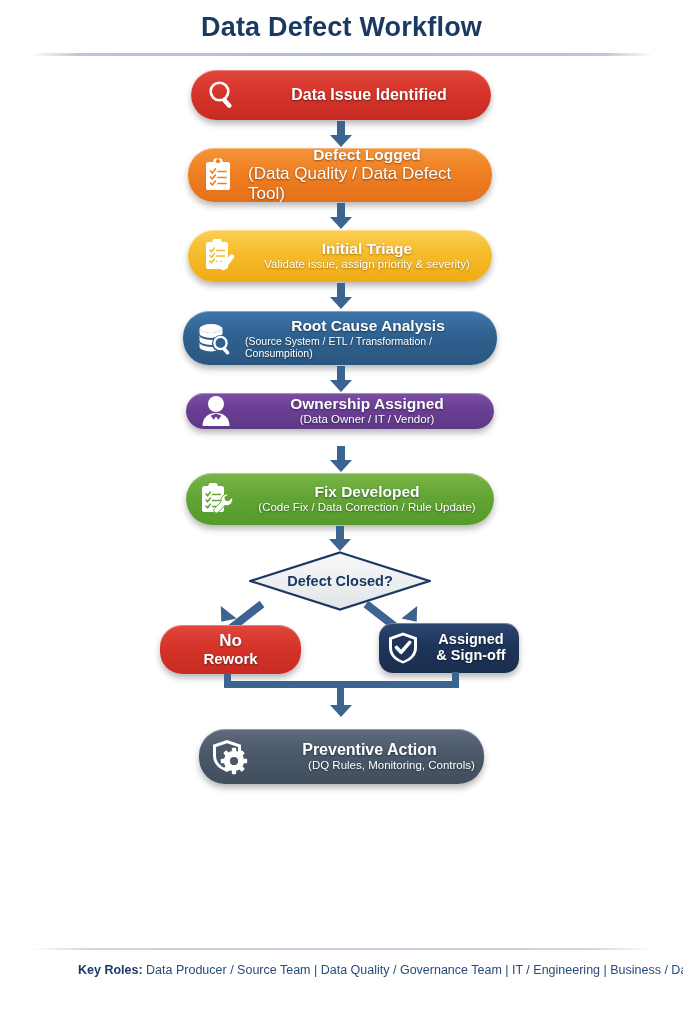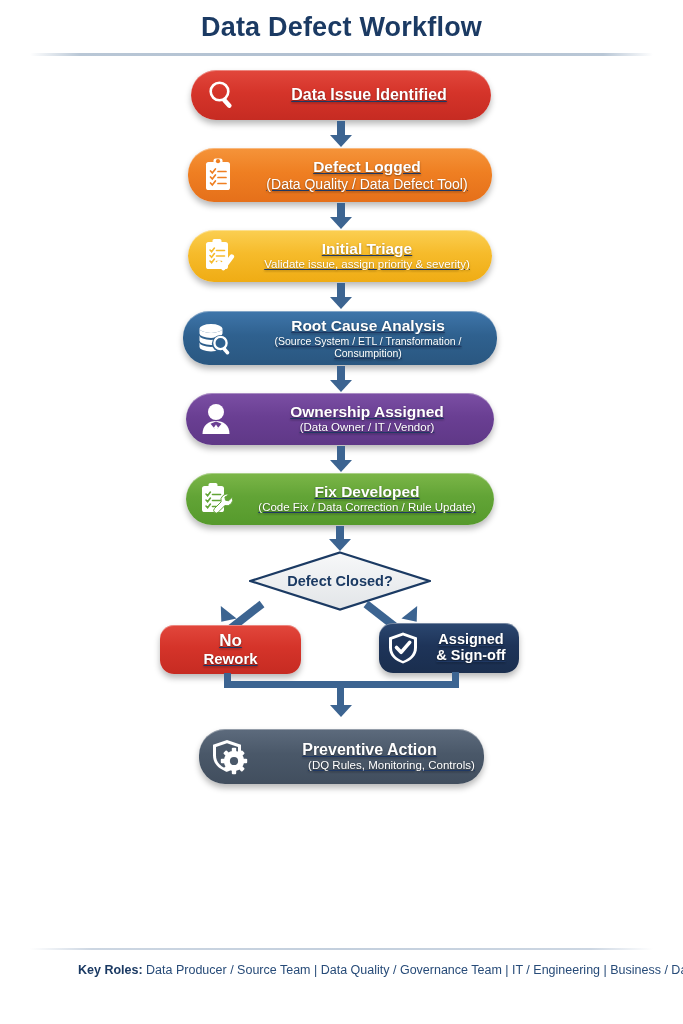--- a/index.html
+++ b/index.html
@@ -66,23 +66,22 @@
     align-items: center;
     justify-content: center;
     height: 100%;
   }
   .node .text-wrap {
     flex: 1 1 auto;
     display: flex;
     flex-direction: column;
     align-items: center;
     justify-content: center;
-    text-align: center;
+    text-align: left;
     padding-right: 6px;
-    text-decoration: underline;
   }
   .node .n-title {
     font-weight: bold;
     color: #ffffff;
     text-shadow: 0 1px 2px rgba(0,0,0,0.45);
     line-height: 1.1;
   }
   .node .n-sub {
     color: #ffffff;
     text-shadow: 0 1px 2px rgba(0,0,0,0.45);
@@ -214,21 +213,21 @@
           <path d="M9.5 20 l1.8 1.9 l3.1 -4"></path>
           <path d="M9.5 26 l1.8 1.9 l3.1 -4"></path>
           <path d="M17 14.5 h8"></path>
           <path d="M17 20.5 h8"></path>
           <path d="M17 26.5 h8"></path>
         </g>
       </svg>
     </div>
     <div class="text-wrap">
       <div class="n-title" style="font-size:15.5px;">Defect Logged</div>
-      <div class="n-sub" style="font-size:14px;">(Data Quality / Data Defect Tool)</div>
+      <div class="n-sub" style="font-size:17px;">(Data Quality / Data Defect Tool)</div>
     </div>
   </div>
 
   <div class="conn" style="left:337px; top:203px; width:8px; height:16px;"></div>
   <div class="arrow-head" style="left:330px; top:217px;"></div>
 
   <div class="node theme-yellow" style="left:188px; top:230px; width:304px; height:52px;">
     <div class="icon-wrap" style="width:60px;">
       <svg width="34" height="36" viewBox="0 0 34 36" aria-hidden="true">
         <rect x="5" y="4" width="22" height="27" rx="2.6" fill="#ffffff"></rect>
@@ -269,21 +268,21 @@
     </div>
     <div class="text-wrap">
       <div class="n-title" style="font-size:15.5px;">Root Cause Analysis</div>
       <div class="n-sub" style="font-size:10.5px;">(Source System / ETL / Transformation / Consumpition)</div>
     </div>
   </div>
 
   <div class="conn" style="left:337px; top:366px; width:8px; height:16px;"></div>
   <div class="arrow-head" style="left:330px; top:380px;"></div>
 
-  <div class="node theme-purple" style="left:186px; top:393px; width:308px; height:52px;">
+  <div class="node theme-purple" style="left:186px; top:393px; width:308px; height:36px;">
     <div class="icon-wrap" style="width:60px;">
       <svg width="34" height="36" viewBox="0 0 34 36" aria-hidden="true">
         <circle cx="17" cy="11" r="8" fill="#ffffff"></circle>
         <path d="M3.5 33 c0 -8.6 6 -13 13.5 -13 s13.5 4.4 13.5 13 z" fill="#ffffff"></path>
         <path d="M17 20.5 l-5.5 2.2 l5.5 6.5 l5.5 -6.5 z" fill="#6a3f93"></path>
         <path d="M17 23.5 l-2 3 l2 6 l2 -6 z" fill="#ffffff"></path>
       </svg>
     </div>
     <div class="text-wrap">
       <div class="n-title" style="font-size:15.5px;">Ownership Assigned</div>
@@ -331,21 +330,21 @@
     </svg>
     <div class="dia-label">Defect Closed?</div>
   </div>
 
   <div class="conn diag" style="left:262px; top:600px; width:52px; transform: rotate(142deg);"></div>
   <div class="arrow-head diag-l" style="left:215px; top:611px;"></div>
 
   <div class="conn diag" style="left:366px; top:600px; width:52px; transform: rotate(38deg);"></div>
   <div class="arrow-head diag-r" style="left:403px; top:611px;"></div>
 
-  <div class="node theme-red" style="left:160px; top:625px; width:141px; height:49px; border-radius:14px;">
+  <div class="node theme-red" style="left:160px; top:625px; width:141px; height:49px; border-radius:22px;">
     <div class="text-wrap" style="padding-right:0;">
       <div class="n-title" style="font-size:17px;">No</div>
       <div class="n-title" style="font-size:15px;">Rework</div>
     </div>
   </div>
 
   <div class="node theme-navy" style="left:379px; top:623px; width:140px; height:50px; border-radius:14px;">
     <div class="icon-wrap" style="width:48px;">
       <svg width="32" height="34" viewBox="0 0 32 34" aria-hidden="true">
         <path d="M16 1.5 L30 6.5 v10 c0 8.2 -6 13.3 -14 16 c-8 -2.7 -14 -7.8 -14 -16 v-10 z" fill="#ffffff"></path>

